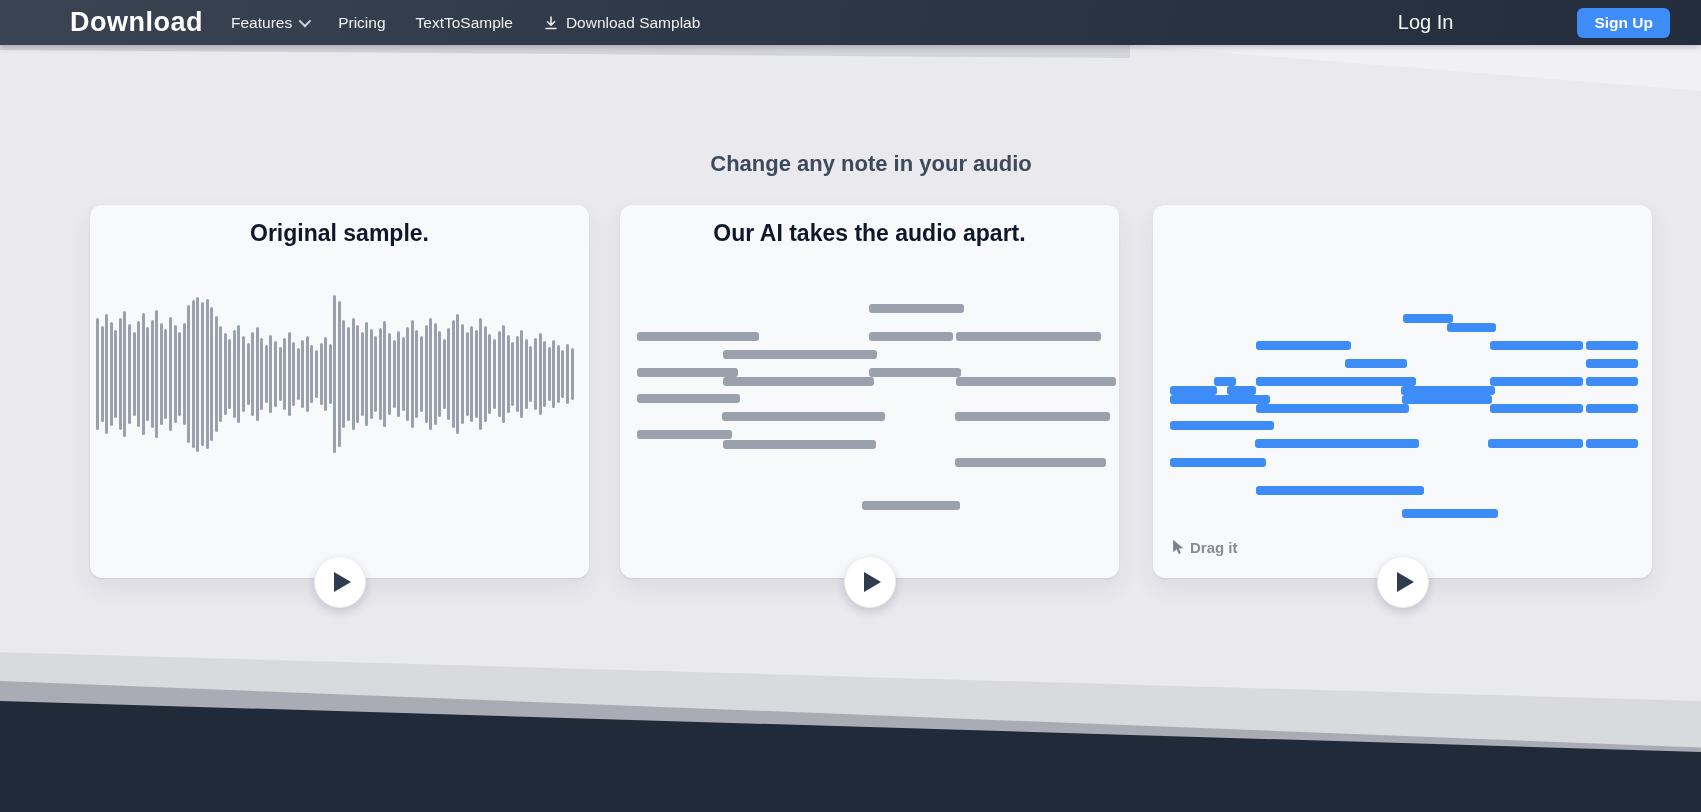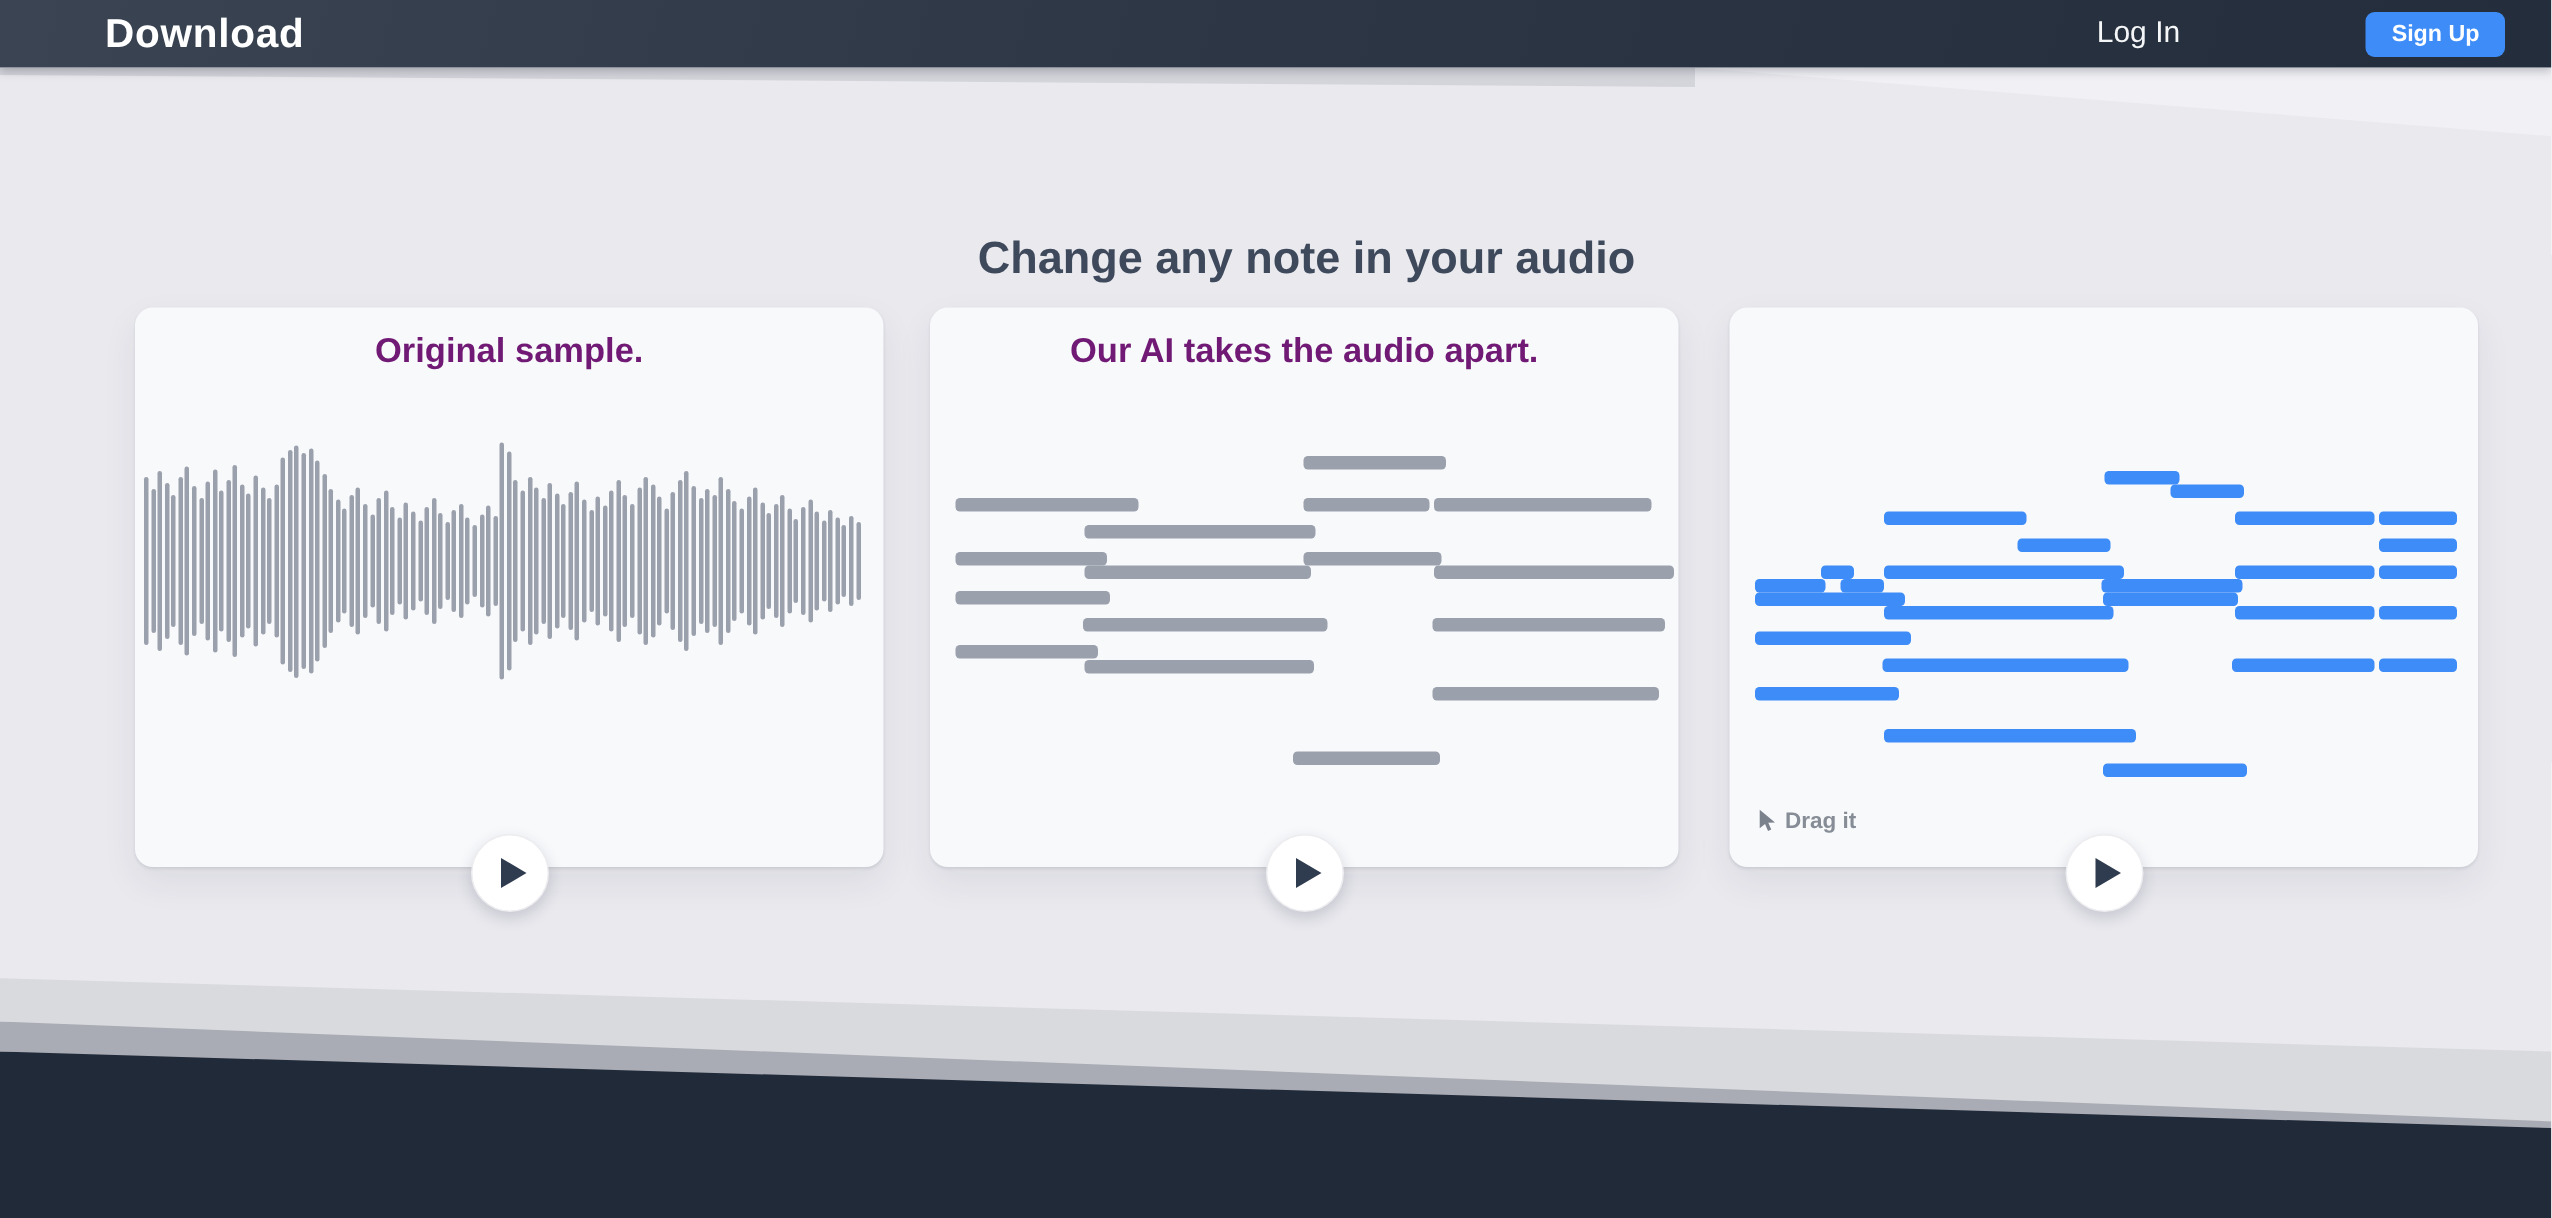--- a/index.html
+++ b/index.html
@@ -22,28 +22,28 @@
           padding:6px 17px;border:none;border-radius:6px;cursor:pointer;}
 
   
   .top-sliver{position:absolute;top:45px;left:0;width:1130px;height:13px;background:#d4d5db;
               clip-path:polygon(0 0,100% 0,100% 100%,0 38%);z-index:2;}
   .top-wedge{position:absolute;top:45px;left:0;width:1701px;height:52px;background:#f1f1f5;
              clip-path:polygon(66.3% 0,100% 0,100% 88%);z-index:1;}
 
   
   .heading{position:absolute;top:136px;left:871px;transform:translateX(-50%);
-           font-size:30px;font-weight:700;color:#3e4a5c;white-space:nowrap;z-index:5;}
+           font-size:22px;font-weight:700;color:#3e4a5c;white-space:nowrap;z-index:5;}
 
   
   .card{position:absolute;top:205px;width:499px;height:373px;background:#f8f9fb;
         border-radius:12px;box-shadow:0 1px 2px rgba(40,45,70,.10),0 10px 24px rgba(40,45,70,.07);z-index:5;}
   .card1{left:90px;} .card2{left:620px;} .card3{left:1153px;}
   .card-title{position:absolute;top:15px;left:0;width:100%;text-align:center;
-              font-size:23px;font-weight:700;color:#701a75;}
+              font-size:23px;font-weight:700;color:#0f172a;}
   .card3 .card-title{color:#3d8cf8;}
 
   
   .waveform{position:absolute;left:6px;right:14px;top:90px;height:158px;
             display:flex;align-items:center;justify-content:space-between;}
   .wbar{width:3px;border-radius:2px;background:#9aa0ac;flex:0 0 3px;}
 
   
   .notes{position:absolute;inset:0;overflow:hidden;border-radius:12px;}
   .note{position:absolute;height:9px;border-radius:3px;}
@@ -67,20 +67,38 @@
   .f-gray{background:#a9acb4;clip-path:polygon(0 41%,100% 71%,100% 100%,0 100%);}
   .f-navy{background:#212a39;clip-path:polygon(0 50%,100% 73%,100% 100%,0 100%);}
 </style>
 </head>
 <body>
 
 <div class="page">
 
   <header class="nav">
     <div class="logo">Download</div>
+    <nav class="nav-links">
+      <a class="nav-link">
+        <span>Features</span>
+        <span class="chev"></span>
+      </a>
+      <a class="nav-link">
+        <span>Pricing</span>
+      </a>
+      <a class="nav-link">
+        <span>TextToSample</span>
+      </a>
+      <a class="nav-link">
+        <svg width="16" height="16" viewBox="0 0 16 16">
+          <path d="M8 2v8M4.5 6.8L8 10.3l3.5-3.5M3 13.5h10" stroke="#e8eaed" stroke-width="1.6" fill="none" stroke-linecap="round" stroke-linejoin="round"></path>
+        </svg>
+        <span>Download Samplab</span>
+      </a>
+    </nav>
     <div class="nav-right">
       <a class="login">Log In</a>
       <button class="signup">Sign Up</button>
     </div>
   </header>
   <div class="top-sliver"></div>
   <div class="top-wedge"></div>
 
   <h1 class="heading">Change any note in your audio</h1>
 

